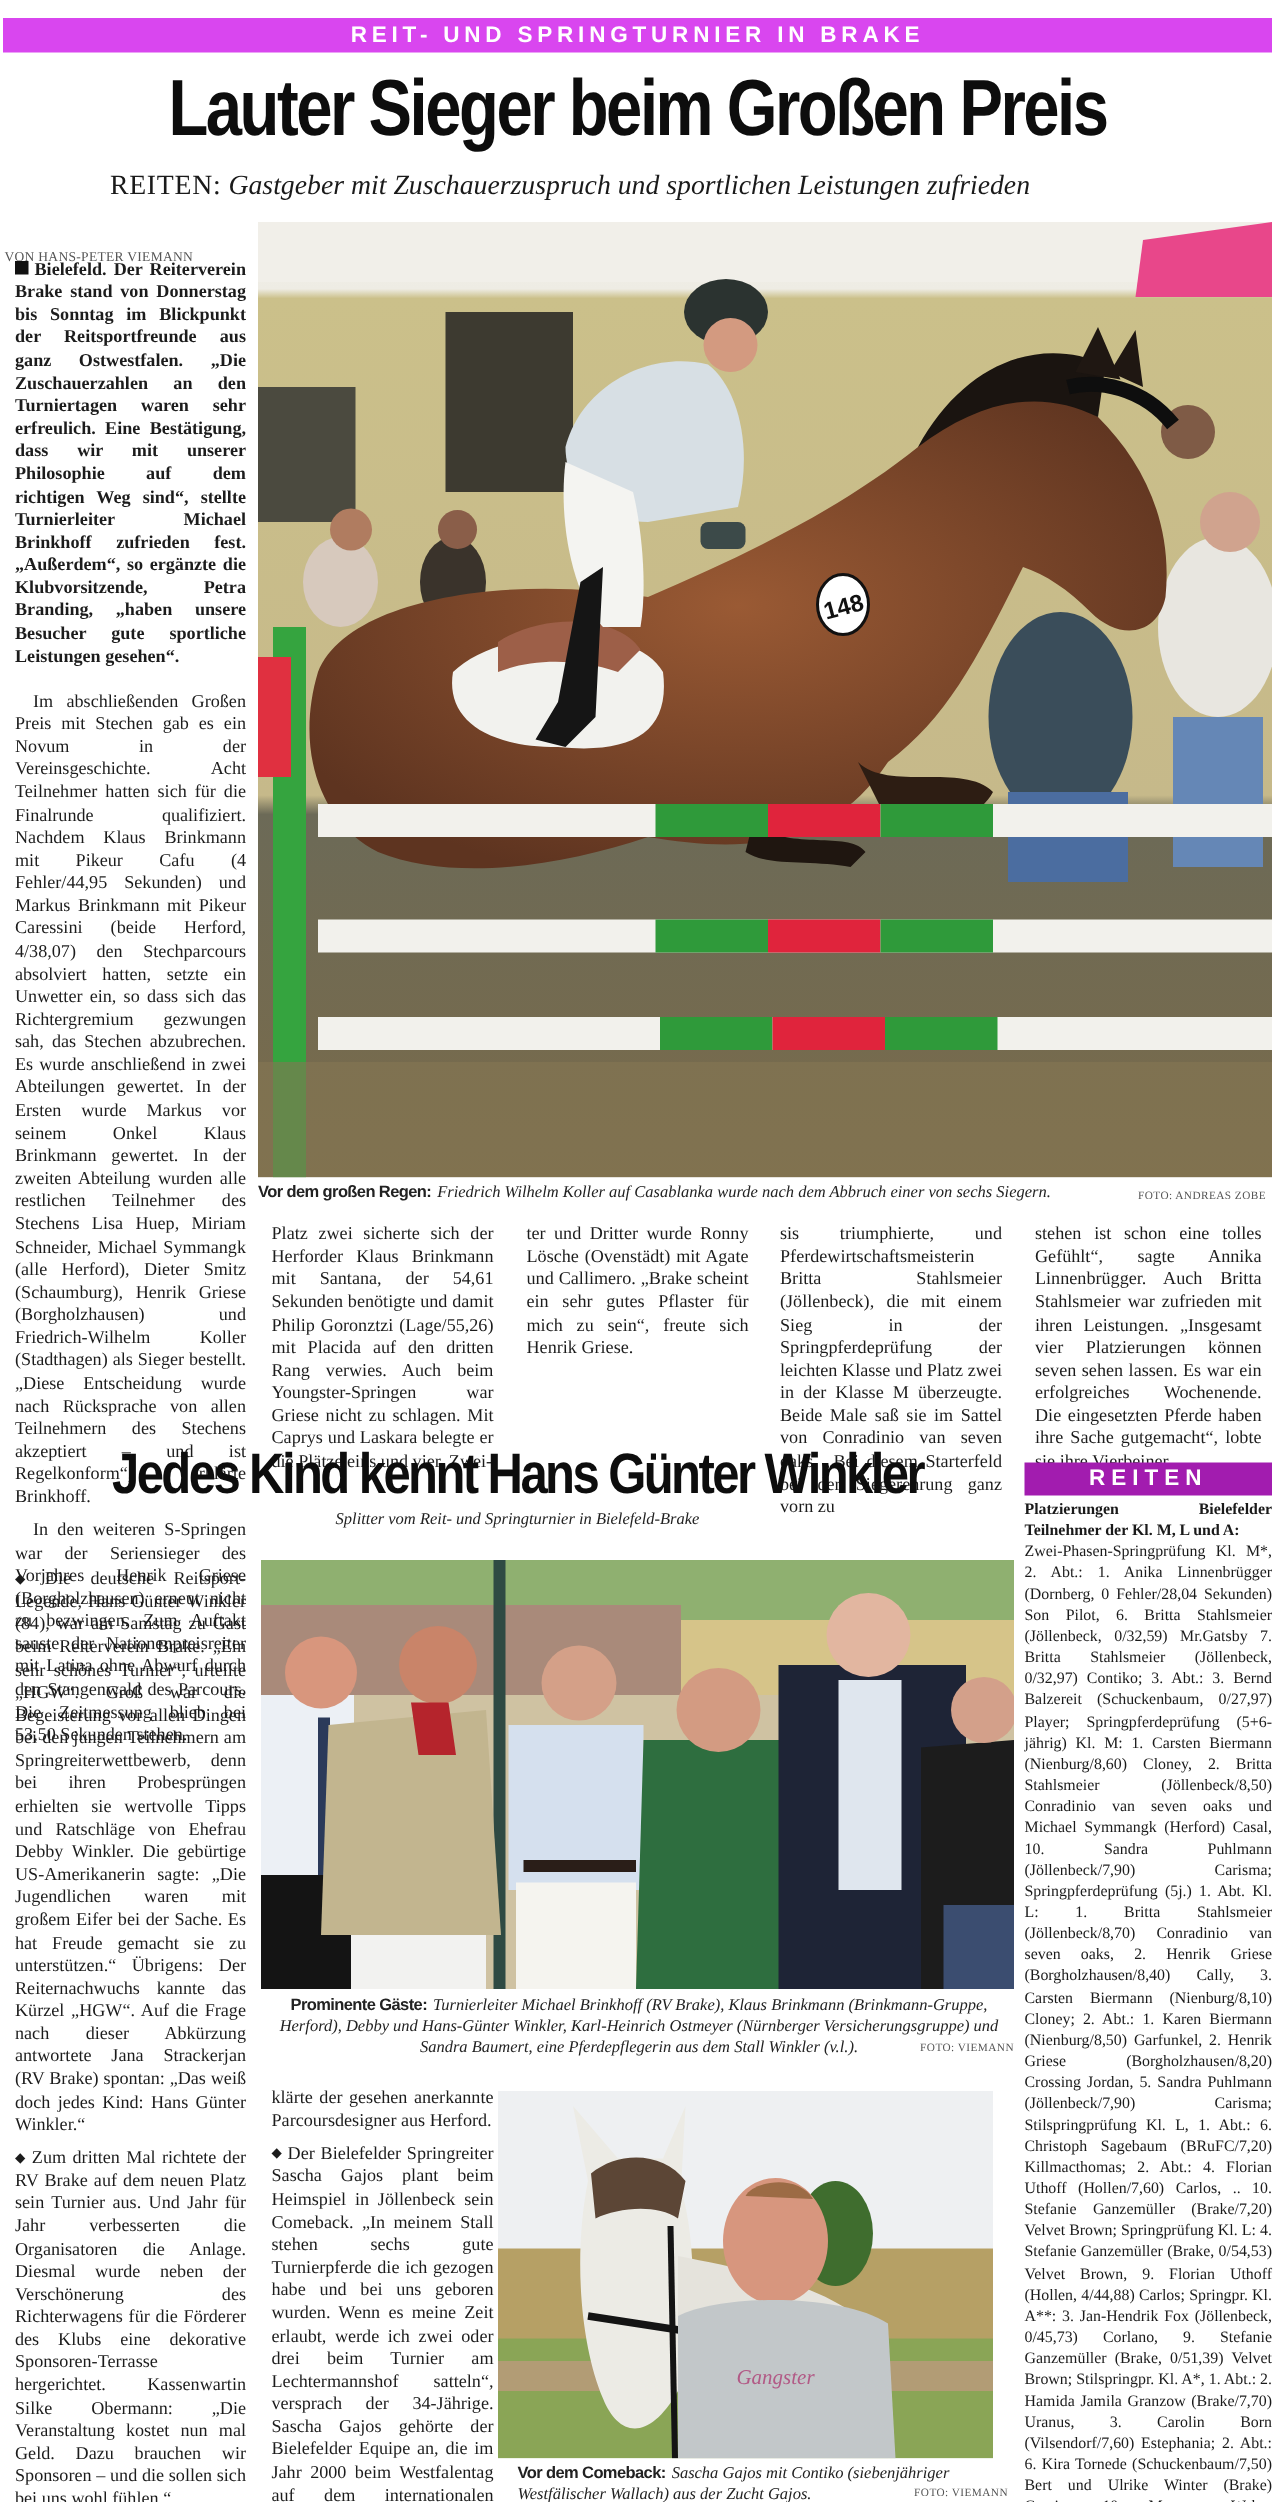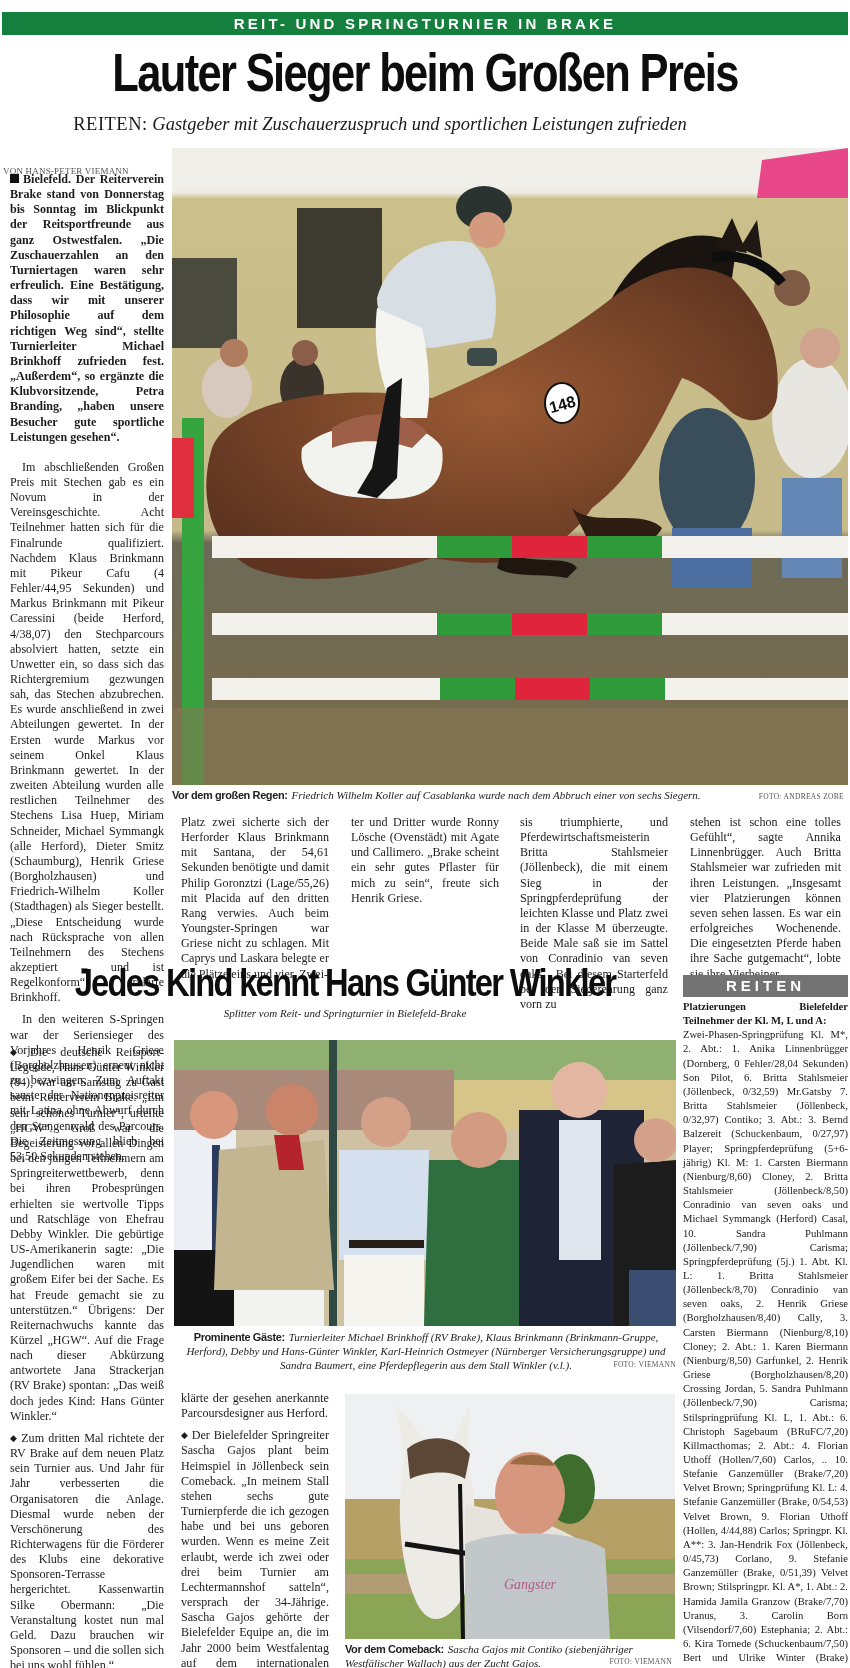--- a/index.html
+++ b/index.html
@@ -4,21 +4,21 @@
   <style>
     * { box-sizing: border-box; margin: 0; padding: 0; }
     html, body { width: 850px; height: 1668px; background: #ffffff; overflow: hidden; }
     body { position: relative; font-family: "Liberation Serif", "DejaVu Serif", serif; color: #1a1a1a; }
 
     .abs { position: absolute; }
 
     
     .kicker-bar {
       left: 2px; top: 12px; width: 846px; height: 23px;
-      background: #15803d; color: #ffffff;
+      background: #d946ef; color: #ffffff;
       font-family: "Liberation Sans", "DejaVu Sans", sans-serif;
       font-weight: bold; font-size: 15px; letter-spacing: 3.2px;
       text-align: center; line-height: 23px;
     }
 
     .headline {
       font-family: "Liberation Sans", "DejaVu Sans", sans-serif;
       font-weight: bold; color: #0d0d0d; text-align: center;
       letter-spacing: -2px; transform-origin: center top;
     }
@@ -42,21 +42,21 @@
     .photo { overflow: hidden; }
     .caption { font-size: 11px; line-height: 14px; font-style: italic; color: #222; }
     .caption .cap-lead { font-family: "Liberation Sans", sans-serif; font-style: normal; font-weight: bold; letter-spacing: -0.4px; margin-right: 4px; }
     .credit { font-family: "Liberation Serif", serif; font-size: 7.5px; font-style: normal; color: #555; letter-spacing: 0.3px; text-transform: uppercase; }
 
     
     .h2 { left: 0; top: 960px; width: 690px; font-size: 38px; line-height: 46px; transform: scaleX(0.86); }
     .sub2 { left: 0; top: 1007px; width: 690px; font-size: 11px; font-style: italic; text-align: center; color: #222; }
 
     .sidebar-head {
-      left: 683px; top: 975px; width: 165px; height: 22px; background: #737373; color: #fff;
+      left: 683px; top: 975px; width: 165px; height: 22px; background: #a21caf; color: #fff;
       font-family: "Liberation Sans", sans-serif; font-weight: bold; font-size: 15px;
       letter-spacing: 4px; text-align: center; line-height: 22px;
     }
     .sidebar-text { left: 683px; top: 1000px; width: 165px; font-size: 10.6px; line-height: 14.15px; text-align: justify; }
     .sidebar-text .st-title { font-weight: bold; }
 
     .bullet { font-size: 9px; vertical-align: 1px; margin-right: 3px; }
   </style>
 </head>
 <body>
@@ -218,21 +218,21 @@
 <div class="abs caption" style="left:174px; top:1330px; width:504px;text-align:center;">
   <span class="cap-lead">Prominente Gäste:</span><span>Turnierleiter Michael Brinkhoff (RV Brake), Klaus Brinkmann (Brinkmann-Gruppe, Herford), Debby und Hans-Günter Winkler, Karl-Heinrich Ostmeyer (Nürnberger Versicherungsgruppe) und Sandra Baumert, eine Pferdepflegerin aus dem Stall Winkler (v.l.).</span>
   <span class="credit" style="position:absolute; right:2px; bottom:0px;">FOTO: VIEMANN</span>
 </div>
 
 <div class="abs col" style="left:174px; top:1384px; width:162px;">
   <p>klärte der gesehen anerkannte Parcoursdesigner aus Herford.</p>
   <p><span class="bullet">◆</span><span>Der Bielefelder Springreiter Sascha Gajos plant beim Heimspiel in Jöllenbeck sein Comeback. „In meinem Stall stehen sechs gute Turnierpferde die ich gezogen habe und bei uns geboren wurden. Wenn es meine Zeit erlaubt, werde ich zwei oder drei beim Turnier am Lechtermannshof satteln“, versprach der 34-Jährige. Sascha Gajos gehörte der Bielefelder Equipe an, die im Jahr 2000 beim Westfalentag auf dem internationalen Turnier in der Dortmunder Westfalenhalle, bei 20 teilnehmenden Mannschaften, den vierten Platz belegte.</span> </p>
 </div>
 
-<div class="abs photo" style="left:345px; top:1394px; width:332px; height:245px;">
+<div class="abs photo" style="left:332px; top:1394px; width:332px; height:245px;">
   <svg width="330" height="245" viewBox="0 0 330 245">
     <rect width="330" height="245" fill="#eef0f2"></rect>
     <rect x="0" y="105" width="330" height="65" fill="#b6a065"></rect>
     <rect x="0" y="165" width="330" height="80" fill="#8aa556"></rect>
     <rect x="0" y="180" width="330" height="20" fill="#b29c75"></rect>
     <ellipse cx="225" cy="95" rx="25" ry="35" fill="#3f6d2e"></ellipse>
 
     <path d="M60,60 L50,10 L80,45 L110,45 L125,10 L122,65 C135,110 130,170 120,200 C100,235 80,230 70,205 C55,170 50,110 60,60Z" fill="#ecebe5"></path>
     <path d="M62,55 C80,40 110,40 125,60 L120,85 C105,75 80,78 65,85Z" fill="#5c4636"></path>
     <path d="M60,150 L125,160" stroke="#141414" stroke-width="5"></path>

